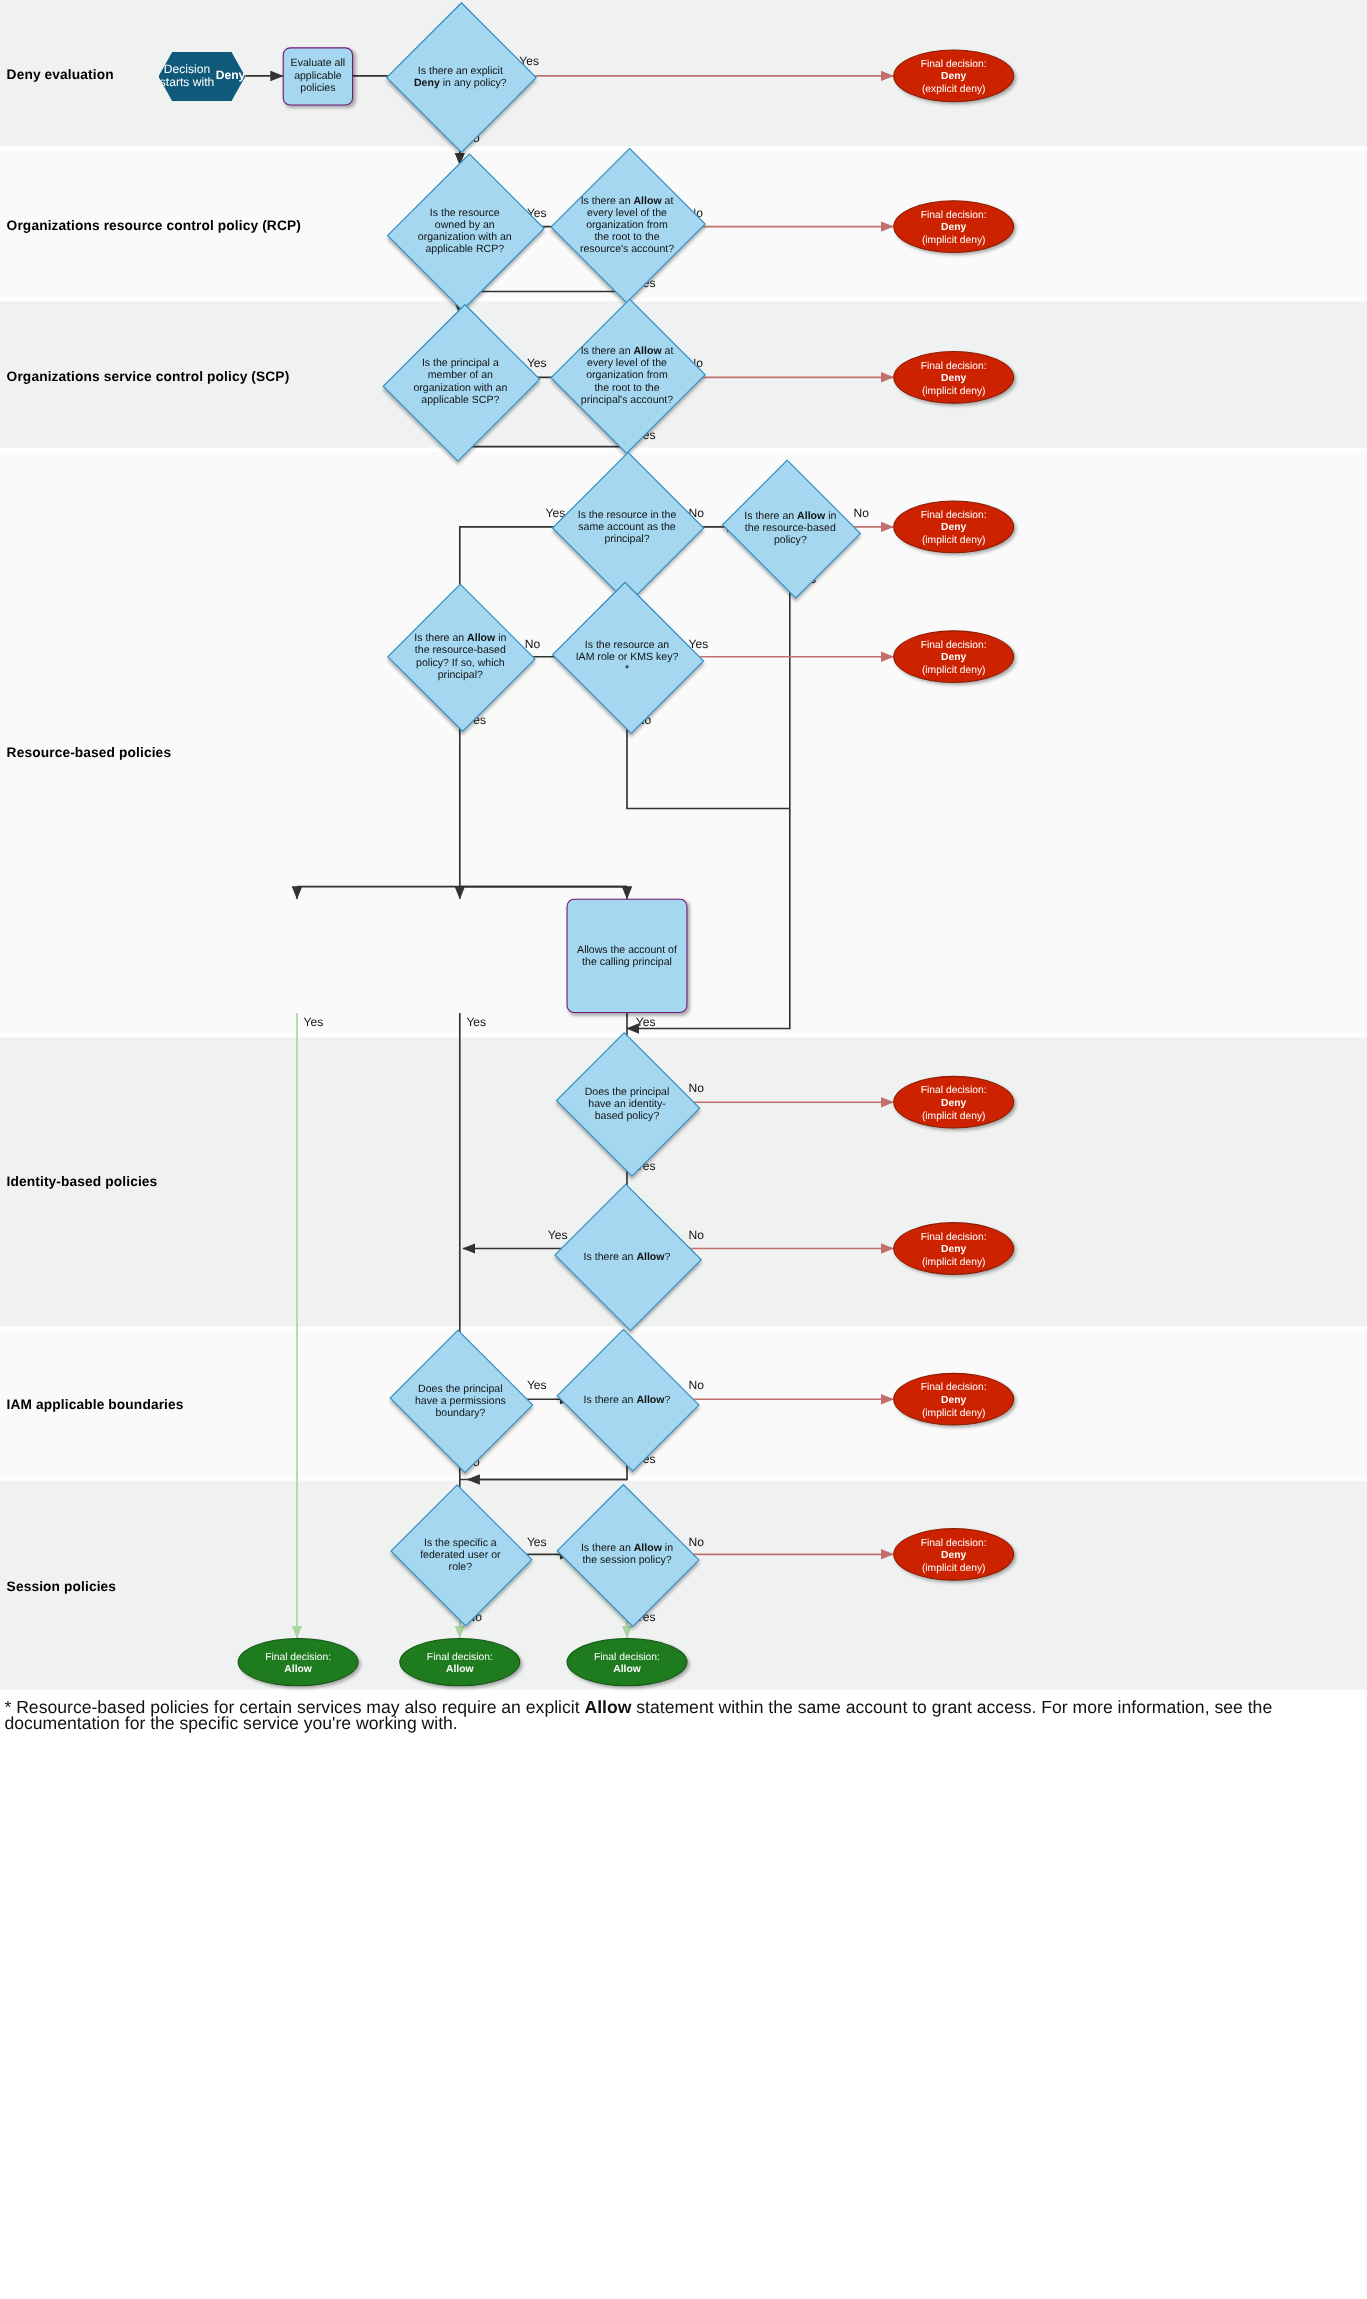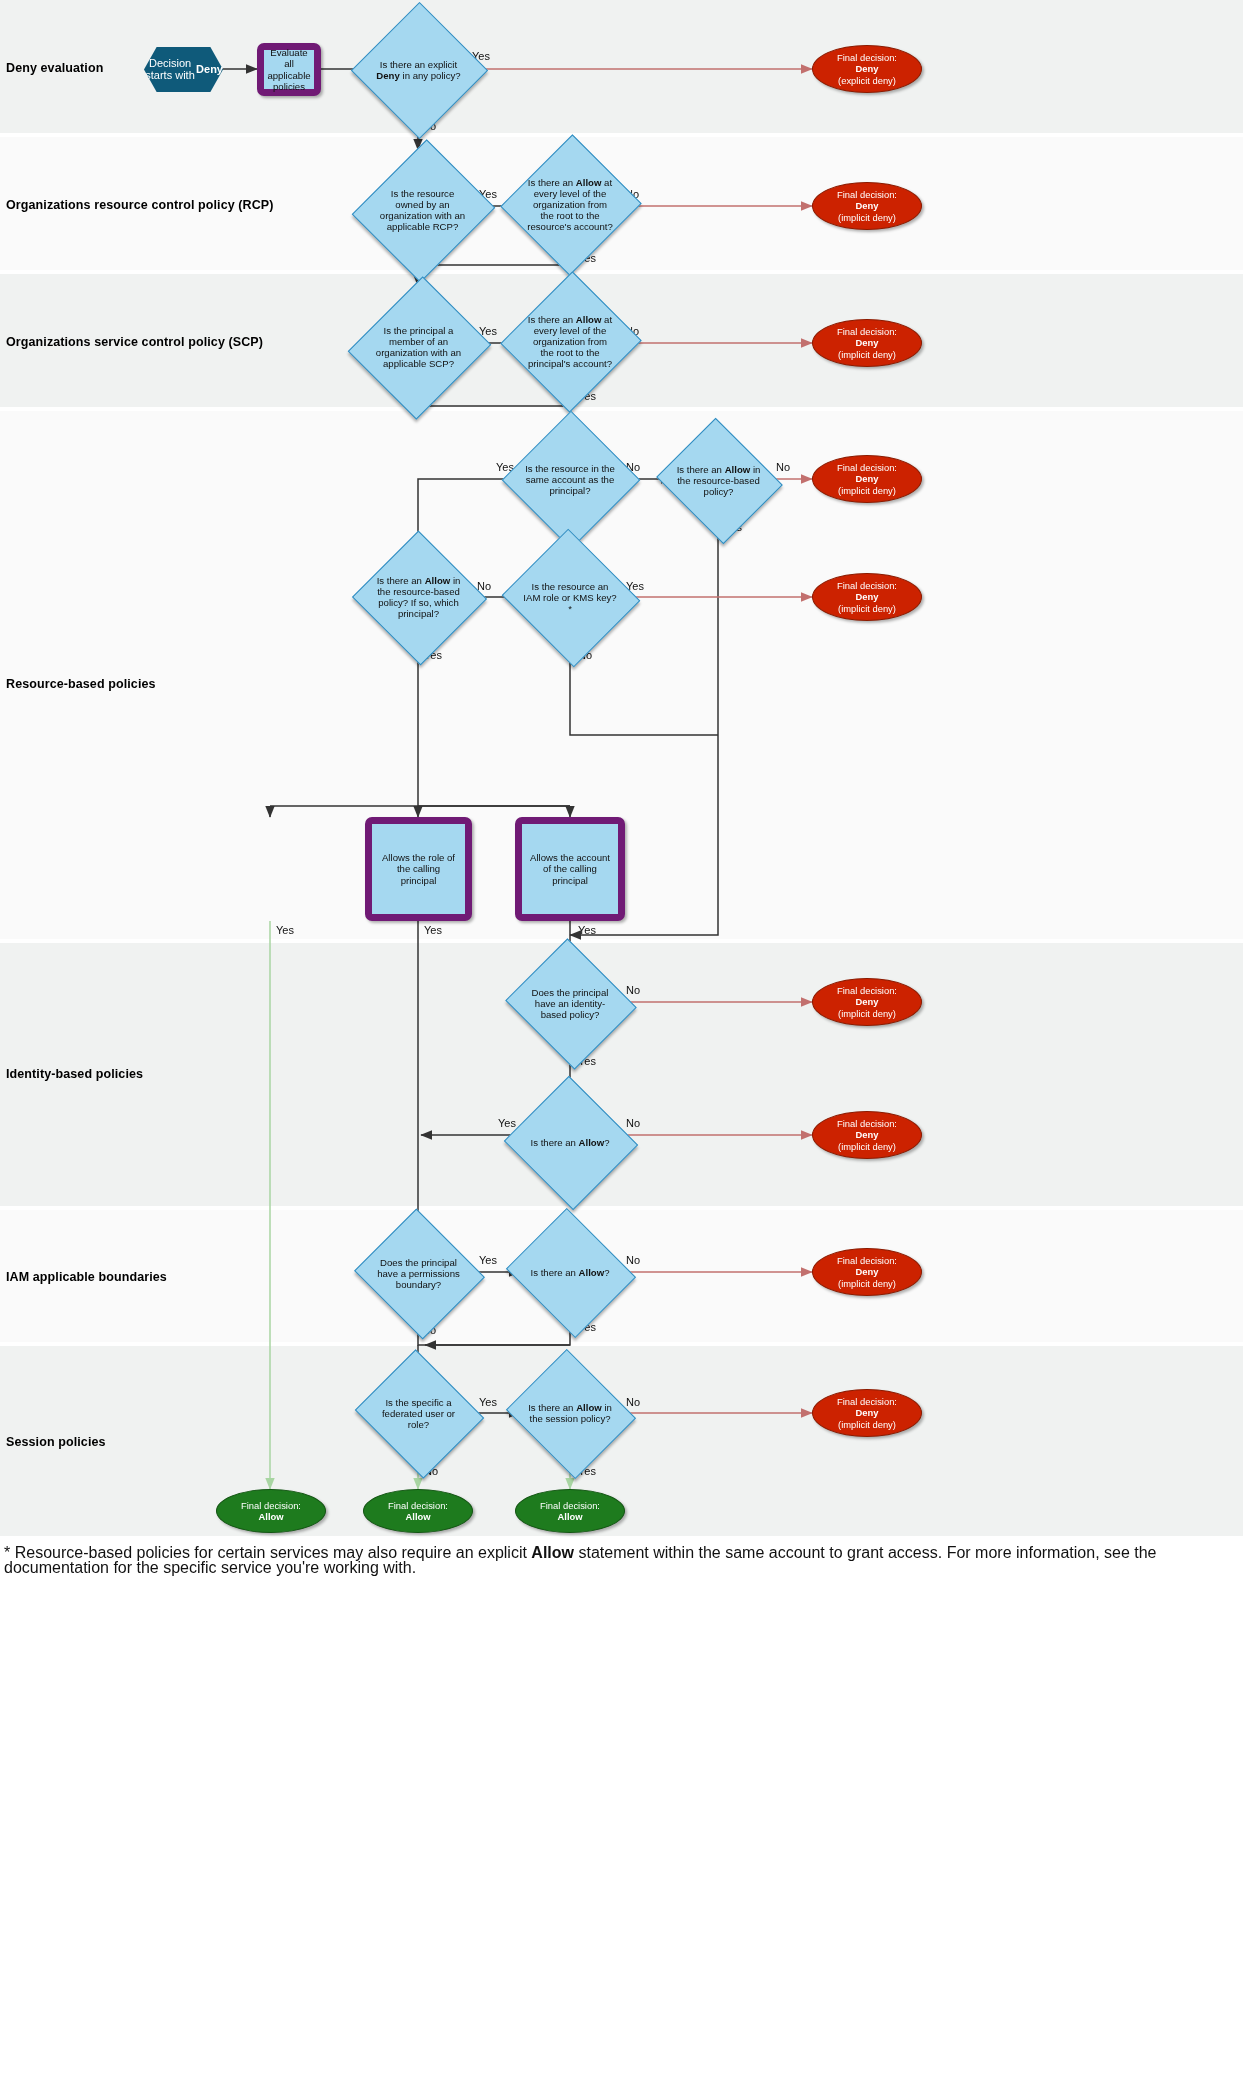--- a/index.html
+++ b/index.html
@@ -22,21 +22,21 @@
   
   .dmd{display:flex;align-items:center;justify-content:center;}
   .dmd .shp{position:absolute;left:0;top:0;width:100%;height:100%;
             background:#a5d8f0;border:1px solid #2e8bc0;
             transform:rotate(45deg);
             box-shadow:2px 2px 3px rgba(0,0,0,.30);}
   .dmd .txt{position:relative;z-index:2;text-align:center;font-size:9.6px;line-height:11px;
             color:#111;padding:0 3px;width:120%;}
 
   
-  .box{background:#a5d8f0;border:7px solid #701a75;border-radius:7px;
+  .box{background:#a5d8f0;border:1px solid #701a75;border-radius:7px;
        box-shadow:2px 2px 3px rgba(0,0,0,.30);
        display:flex;align-items:center;justify-content:center;text-align:center;
        font-size:9.6px;line-height:11.5px;color:#111;padding:2px 6px;box-sizing:border-box;}
 
   
   .hex{background:#0f5a7a;color:#fff;font-size:11px;line-height:11.5px;text-align:center;
        display:flex;align-items:center;
        clip-path:polygon(16% 0,84% 0,100% 50%,84% 100%,16% 100%,0 50%);
        filter:drop-shadow(2px 2px 2px rgba(0,0,0,.35));}
 
@@ -232,21 +232,20 @@
   <div class="node dmd" style="left:371px;top:551px;width:95px;height:92px;">
     <span class="shp"></span>
     <span class="txt">Is there an <b>Allow</b> in the resource-based policy? If so, which principal?</span>
   </div>
 
   <div class="node dmd" style="left:520px;top:551px;width:100px;height:92px;">
     <span class="shp"></span>
     <span class="txt">Is the resource an IAM role or KMS key?*</span>
   </div>
 
-  <div class="node box" style="left:365px;top:817px;width:107px;height:104px;">Allows the role of the calling principal</div>
   <div class="node box" style="left:515px;top:817px;width:110px;height:104px;">Allows the account of the calling principal</div>
 
   <div class="node dmd" style="left:522px;top:960px;width:96px;height:86px;">
     <span class="shp"></span>
     <span class="txt">Does the principal have an identity-based policy?</span>
   </div>
 
   <div class="node dmd" style="left:522px;top:1097px;width:96px;height:90px;">
     <span class="shp"></span>
     <span class="txt">Is there an <b>Allow</b>?</span>

